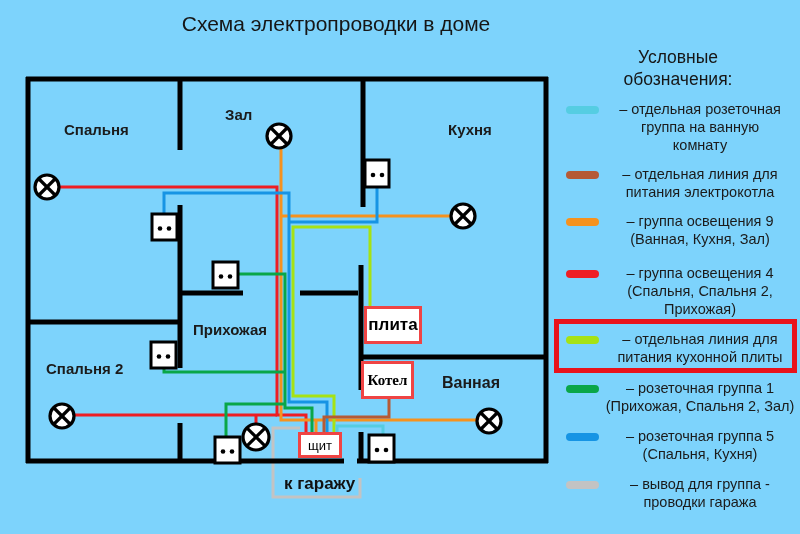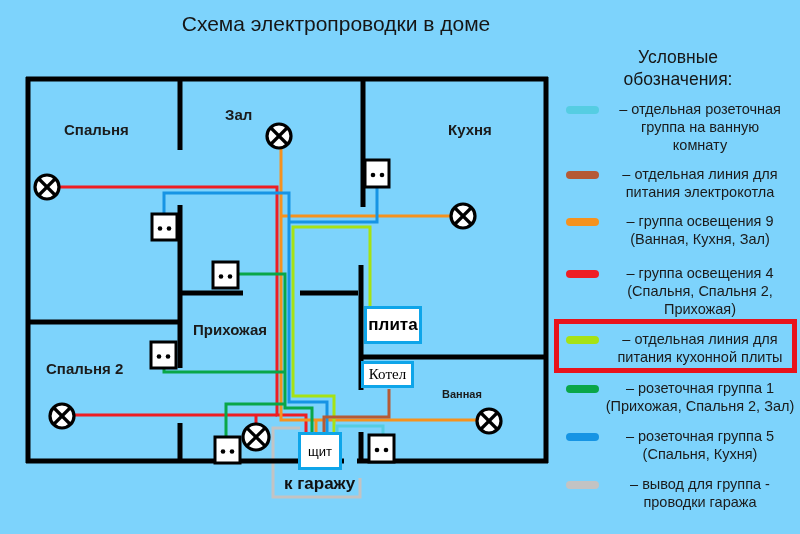--- a/index.html
+++ b/index.html
@@ -2,26 +2,26 @@
 <html><head>
 <meta charset="utf-8">
 <style>
   html,body{margin:0;padding:0;background:#fff;}
   .stage{position:relative;width:800px;height:534px;background:#7dd3fc;overflow:hidden;
          font-family:"Liberation Sans",sans-serif;}
   .stage svg{position:absolute;left:0;top:0;}
   .abs{position:absolute;white-space:nowrap;color:#151515;}
   .page-title{left:0;top:12px;width:672px;text-align:center;font-size:21px;font-weight:400;color:#161616;}
   .room-label{font-size:15px;font-weight:700;color:#1b1b1b;}
-  .equip-box{position:absolute;background:#fff;border:3px solid #0ea5e9;display:flex;
+  .equip-box{position:absolute;background:#fff;border:3px solid #ef4444;display:flex;
              align-items:center;justify-content:center;color:#000;box-sizing:border-box;}
   .stove-box{left:364px;top:306px;width:58px;height:38px;font-size:17px;font-weight:700;}
-  .boiler-box{left:361px;top:361px;width:53px;height:27px;font-size:15px;font-weight:400;
+  .boiler-box{left:361px;top:361px;width:53px;height:38px;font-size:15px;font-weight:700;
               font-family:"Liberation Serif",serif;text-align:right;}
-  .panel-box{left:298px;top:432px;width:44px;height:38px;font-size:13px;font-weight:400;}
+  .panel-box{left:298px;top:432px;width:44px;height:26px;font-size:13px;font-weight:400;}
   .garage-label{left:284px;top:474px;font-size:17px;font-weight:700;color:#111;}
   .legend{position:absolute;left:556px;top:0;width:244px;height:534px;}
   .legend-heading{position:absolute;left:0;top:46px;width:244px;text-align:center;
                   font-size:17.5px;line-height:22px;font-weight:400;color:#161616;white-space:pre-line;}
   .legend-item{position:absolute;left:0;width:244px;}
   .swatch{position:absolute;left:10px;top:6px;width:33px;height:8px;border-radius:4px;background:#999;}
   .legend-text{position:absolute;left:44px;top:0;width:200px;text-align:center;
                font-family:Liberation Sans, sans-serif;font-size:14.5px;line-height:18px;
                color:#1b1b1b;white-space:pre-line;}
   .highlight-box{position:absolute;left:-2px;top:319px;width:243px;height:54px;
@@ -145,21 +145,21 @@
     </g>
   </svg>
 
   <div class="abs page-title">Схема электропроводки в доме</div>
 
   <div class="abs room-label" style="left:64px;top:121px;">Спальня</div>
   <div class="abs room-label" style="left:225px;top:106px;">Зал</div>
   <div class="abs room-label" style="left:448px;top:121px;">Кухня</div>
   <div class="abs room-label" style="left:193px;top:321px;">Прихожая</div>
   <div class="abs room-label" style="left:46px;top:360px;">Спальня 2</div>
-  <div class="abs room-label" style="left:442px;top:388px;font-size:11px;text-align:center;">Ванная</div>
+  <div class="abs room-label" style="left:442px;top:374px;font-size:16px;text-align:center;">Ванная</div>
 
   <div class="equip-box stove-box">
       <span>плита</span>
     </div>
   <div class="equip-box boiler-box">
       <span>Котел</span>
     </div>
   <div class="equip-box panel-box">
       <span>щит</span>
     </div>

